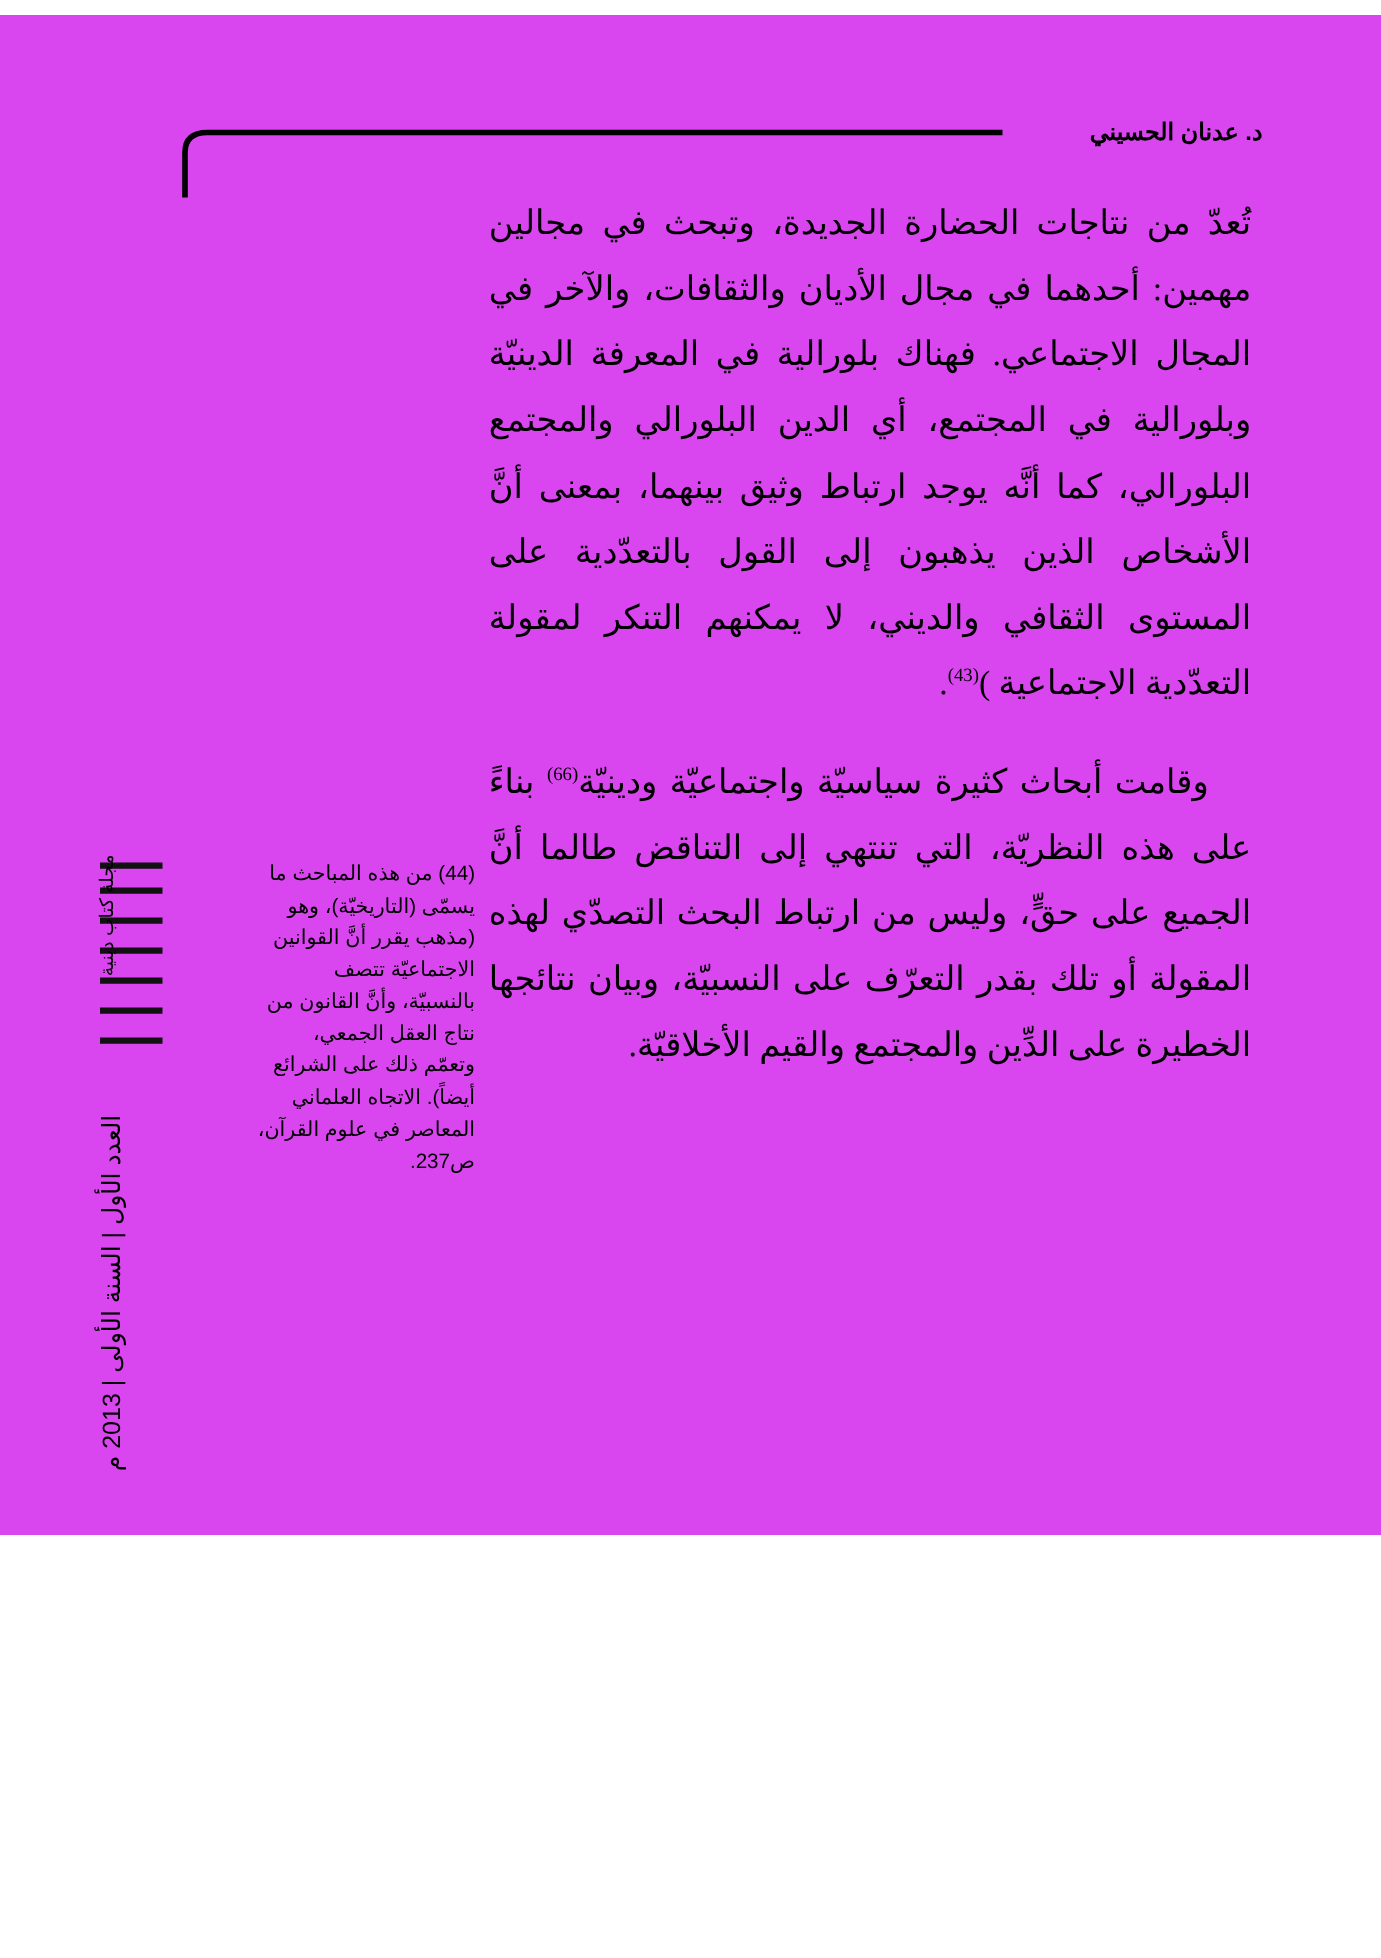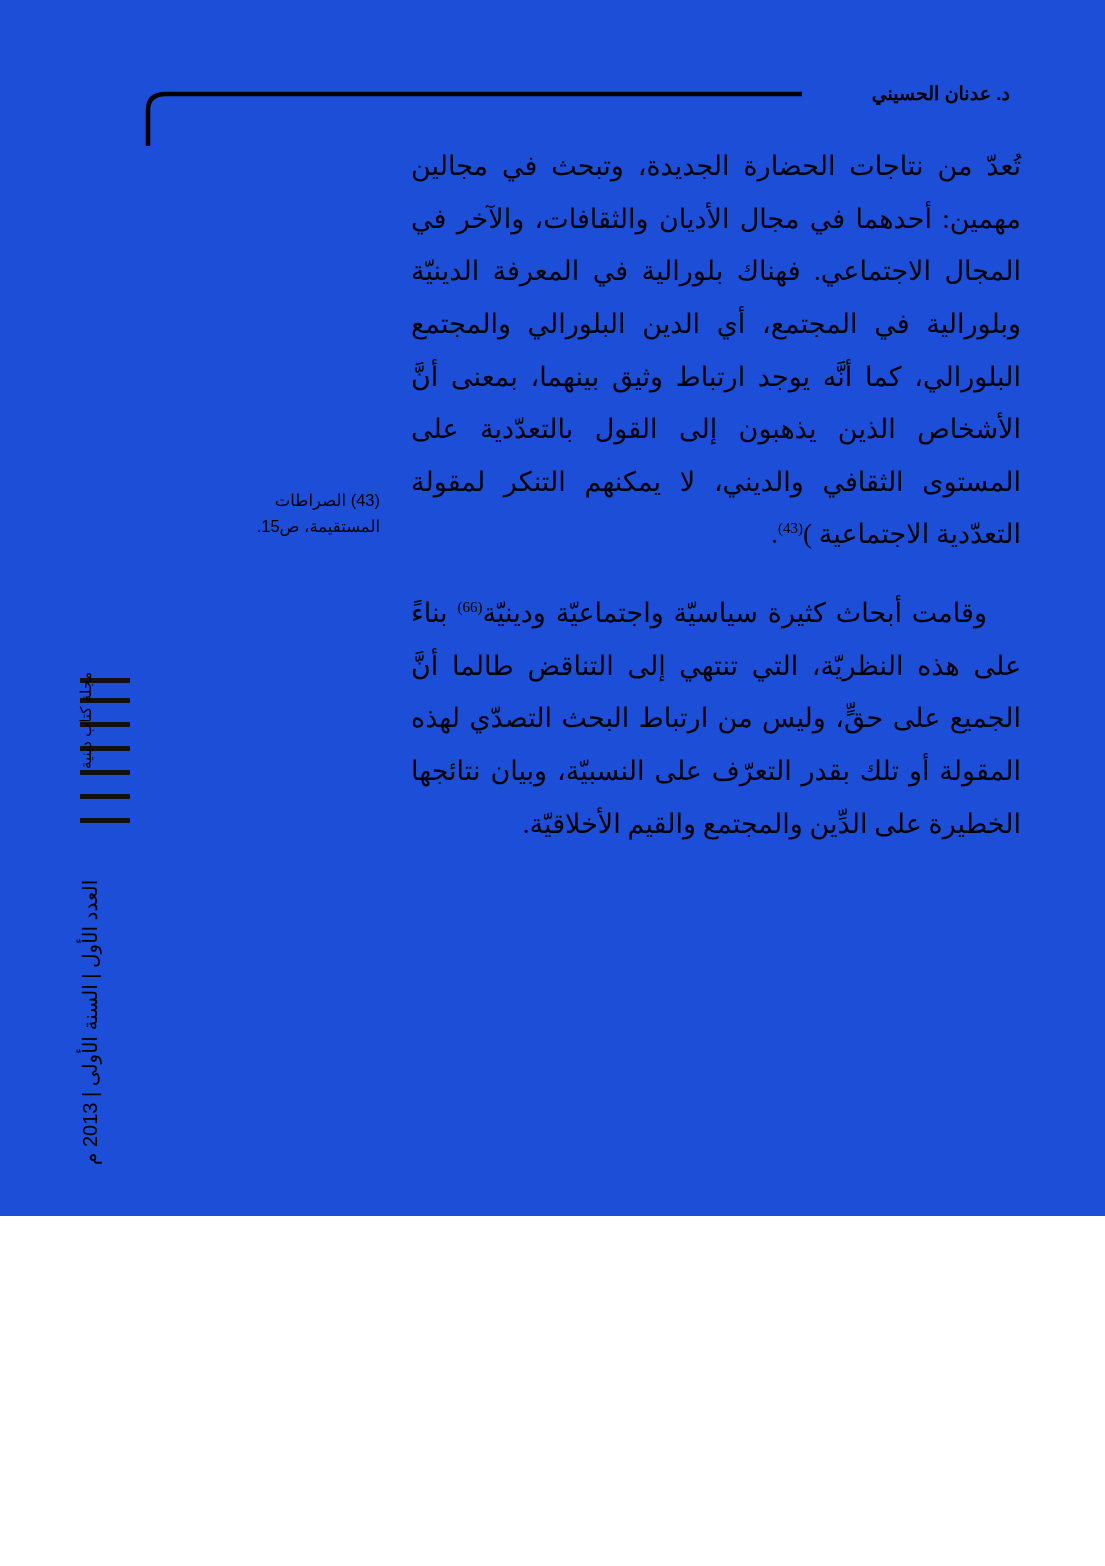--- a/index.html
+++ b/index.html
@@ -8,22 +8,22 @@
     background: #ffffff;
   }
   body {
     font-family: "Liberation Serif", "DejaVu Serif", serif;
     color: #000000;
   }
   #page {
     position: relative;
     width: 1105px;
     height: 1216px;
-    margin: 0 auto;
-    background: #1d4ed8;
+    margin: 12px auto;
+    background: #d946ef;
     overflow: hidden;
   }
 
   
   .header-rule {
     position: absolute;
     top: 88px;
     left: 140px;
     width: 670px;
     height: 60px;
@@ -38,21 +38,21 @@
     font-weight: bold;
     letter-spacing: 0px;
     color: #000;
     white-space: nowrap;
   }
 
   
   .main-col {
     position: absolute;
     top: 140px;
-    right: 84px;
+    right: 104px;
     width: 610px;
     text-align: justify;
     direction: rtl;
     font-family: Liberation Serif, serif;
   }
   .para {
     font-size: 27px;
     line-height: 1.95;
     margin: 0 0 26px 0;
     text-align: justify;
@@ -178,24 +178,24 @@
   </svg>
 
   <div class="header-author">د. عدنان الحسيني</div>
 
   <div class="main-col">
     <p class="para"><span>تُعدّ من نتاجات الحضارة الجديدة، وتبحث في مجالين مهمين: أحدهما في مجال الأديان والثقافات، والآخر في المجال الاجتماعي. فهناك بلورالية في المعرفة الدينيّة وبلورالية في المجتمع، أي الدين البلورالي والمجتمع البلورالي، كما أنَّه يوجد ارتباط وثيق بينهما، بمعنى أنَّ الأشخاص الذين يذهبون إلى القول بالتعدّدية على المستوى الثقافي والديني، لا يمكنهم التنكر لمقولة التعدّدية الاجتماعية )</span><span class="sup">(43)</span><span>.</span></p>
 
     <p class="para indent"><span>وقامت أبحاث كثيرة سياسيّة واجتماعيّة ودينيّة</span><span class="sup">(66)</span><span> بناءً على هذه النظريّة، التي تنتهي إلى التناقض طالما أنَّ الجميع على حقٍّ، وليس من ارتباط البحث التصدّي لهذه المقولة أو تلك بقدر التعرّف على النسبيّة، وبيان نتائجها الخطيرة على الدِّين والمجتمع والقيم الأخلاقيّة.</span></p>
   </div>
 
-  <div class="notes-col">
-    <div class="note note-43">(43) الصراطات المستقيمة، ص15.</div>
+
+  <div class="notes-col2">
+    <div class="note">(44) من هذه المباحث ما يسمّى (التاريخيّة)، وهو (مذهب يقرر أنَّ القوانين الاجتماعيّة تتصف بالنسبيّة، وأنَّ القانون من نتاج العقل الجمعي، وتعمّم ذلك على الشرائع أيضاً). الاتجاه العلماني المعاصر في علوم القرآن، ص237.</div>
   </div>
-
 
   <div class="spine">
     <div class="spine-logo">
       <span class="band b1"></span>
       <span class="band b2"></span>
       <span class="band b3"></span>
       <span class="band b4"></span>
       <span class="band b5"></span>
       <span class="band b6"></span>
       <span class="band b7"></span>

